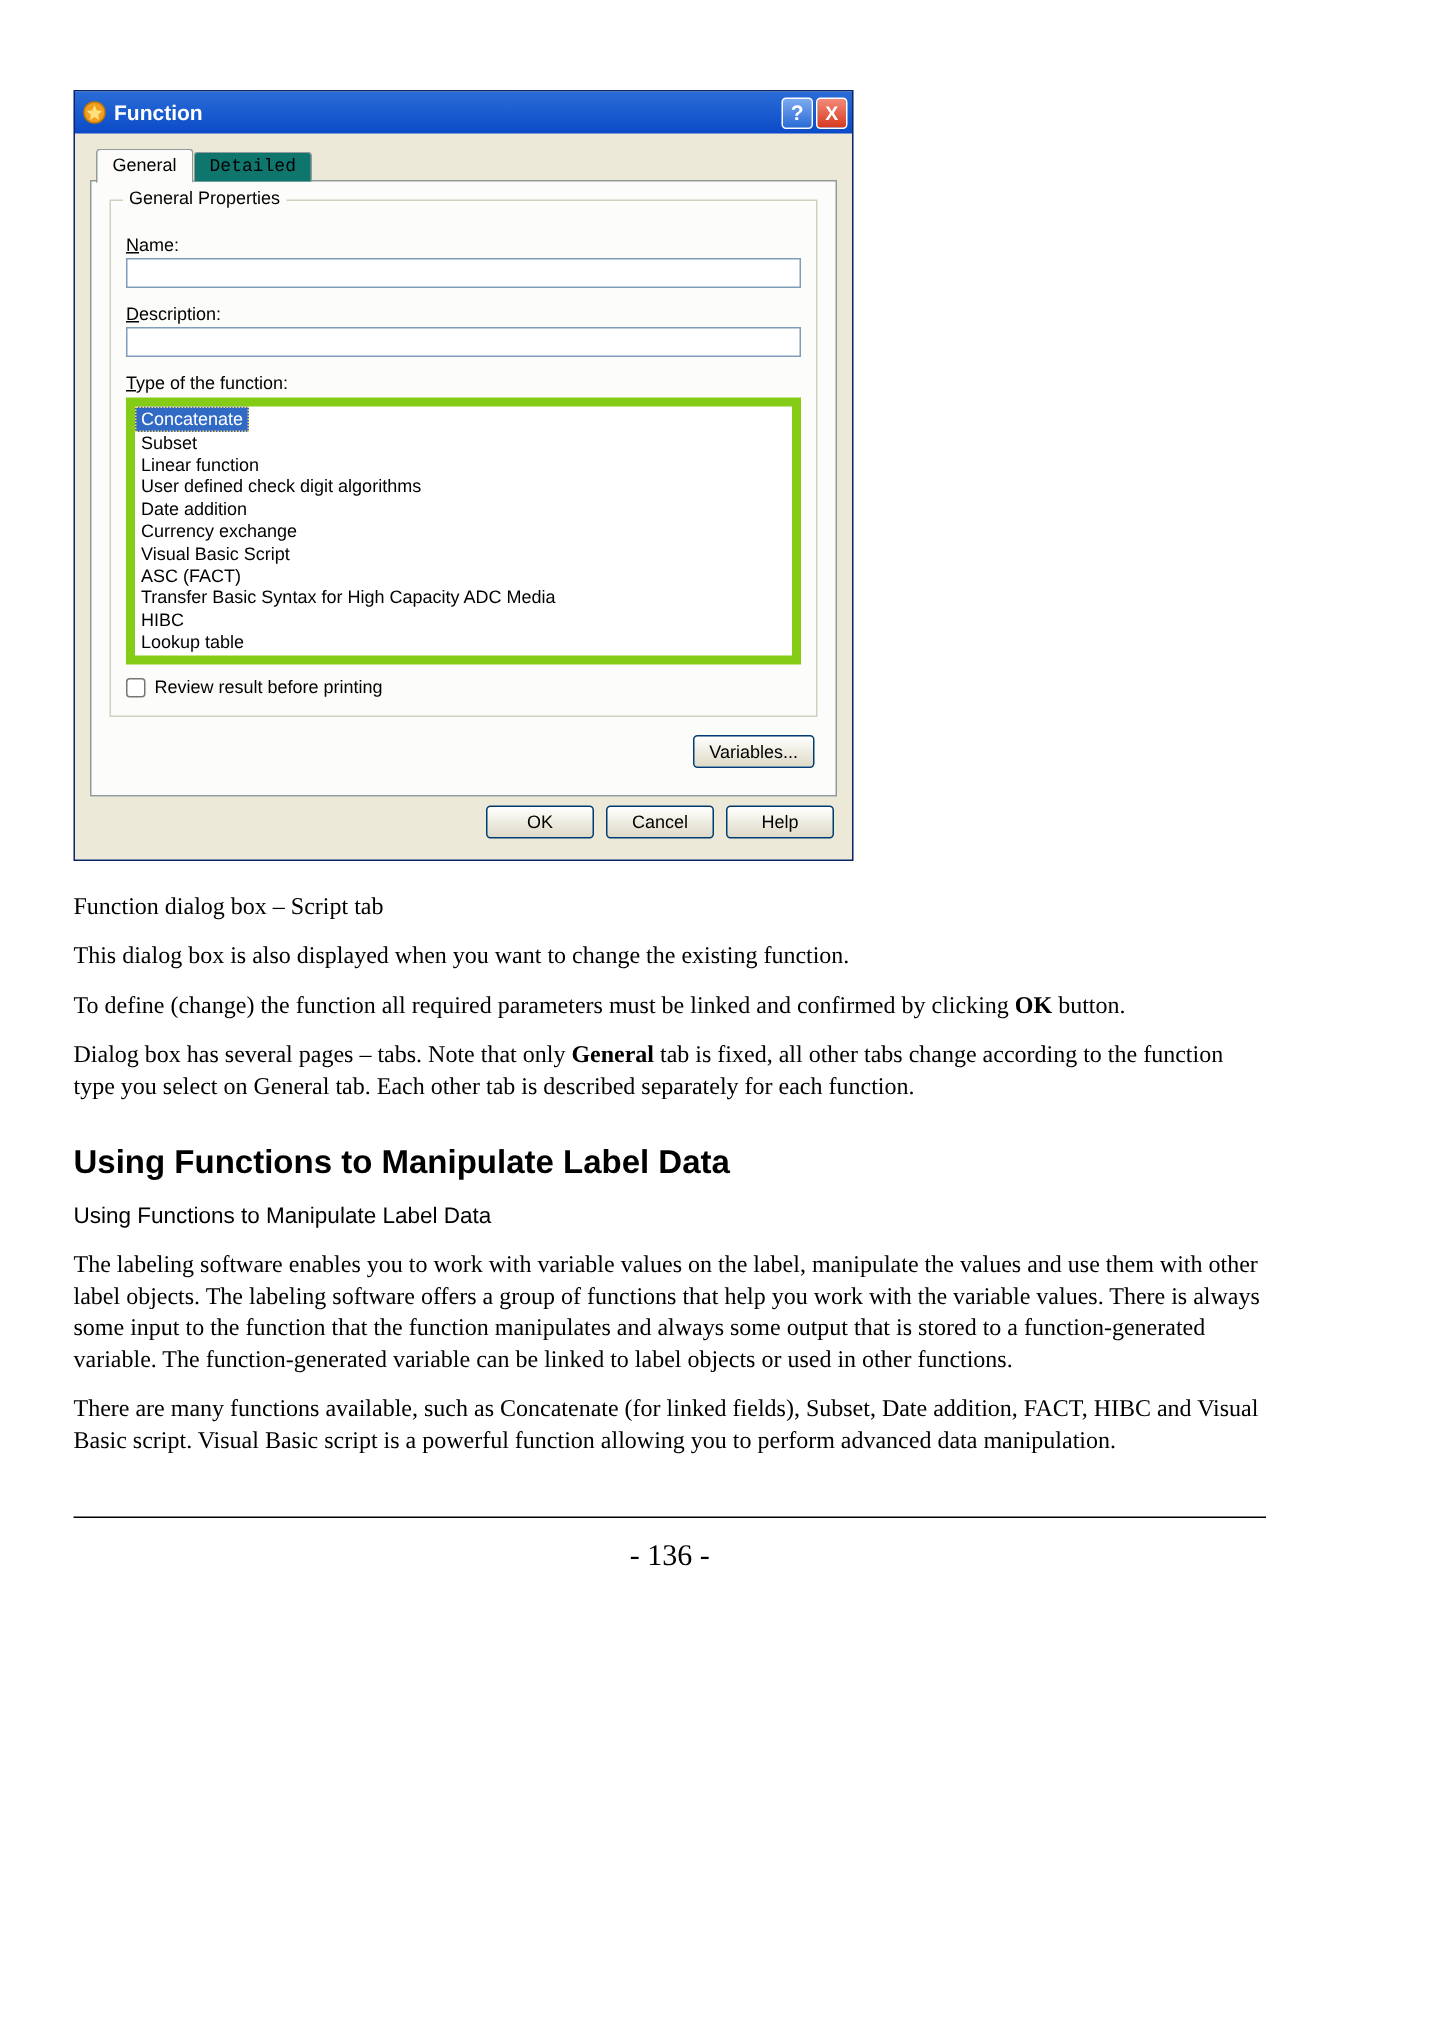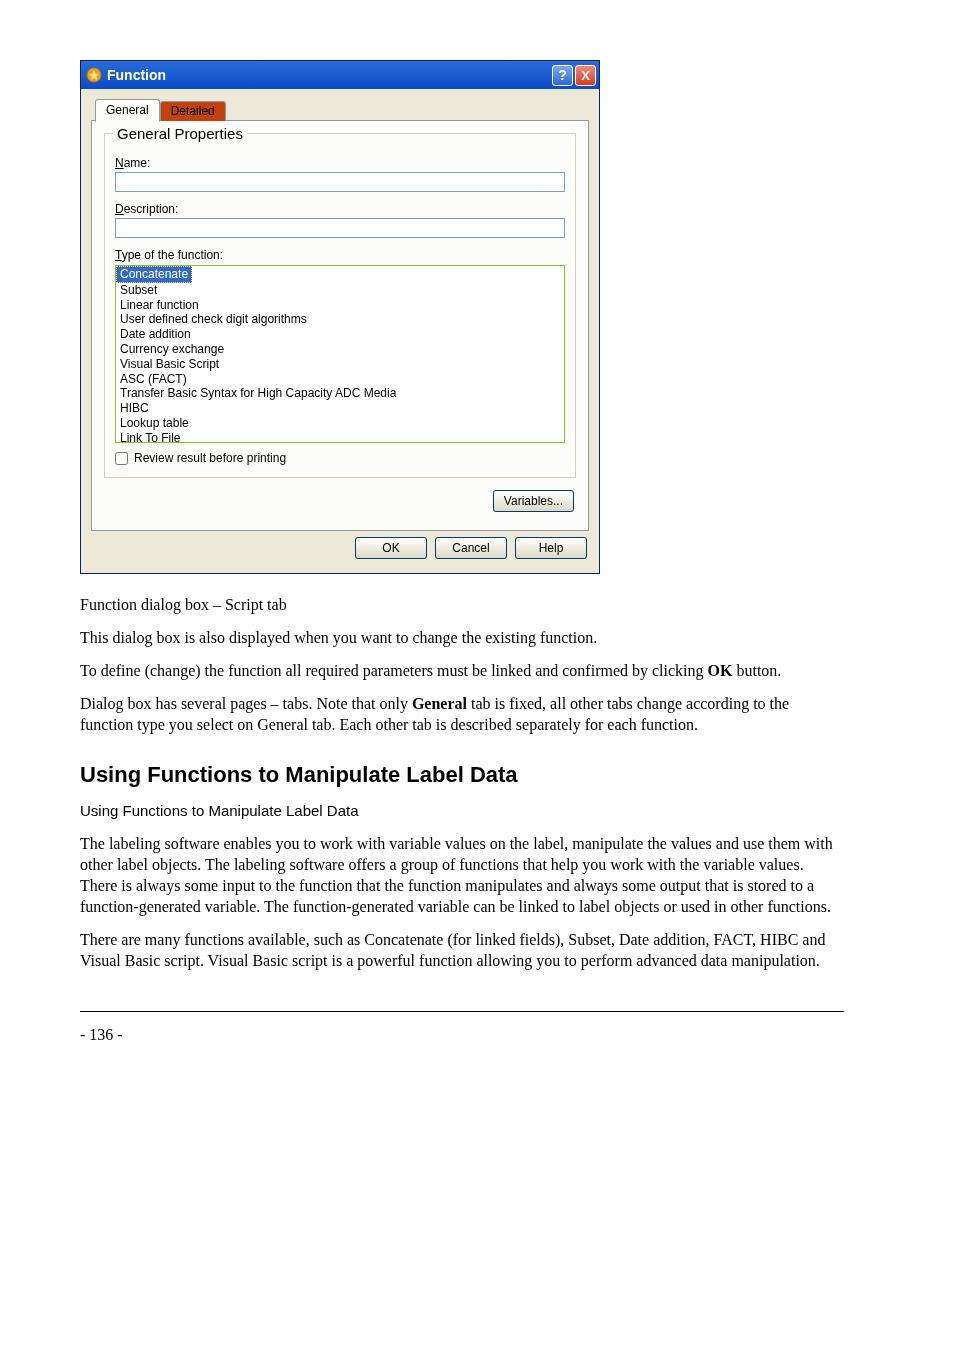--- a/index.html
+++ b/index.html
@@ -4,21 +4,21 @@
 <style>
   * { box-sizing: border-box; }
   body {
     margin: 0;
     padding: 0;
     font-family: "Segoe UI", Tahoma, Arial, sans-serif;
     background: #ffffff;
     width: 954px;
   }
   .page {
-    padding: 60px 110px 40px 80px;
+    padding: 60px 110px 40px 49px;
   }
   
   .dialog {
     width: 520px;
     border: 1px solid #0a246a;
     background: #ece9d8;
     margin-bottom: 20px;
   }
   .titlebar {
     height: 28px;
@@ -81,60 +81,61 @@
     margin-right: 0;
     position:relative;
   }
   .tab.active {
     background:#fcfcfb;
     z-index:2;
     border-bottom: 1px solid #fcfcfb;
     margin-bottom:-1px;
   }
   .tab:not(.active){
-    background:#c2410c;
+    background:#0f766e;
     margin-top:2px;
     padding-top:2px;
+    font-family:Liberation Mono, monospace;
   }
   .tabpanel {
     border: 1px solid #919b9c;
     background: #fcfcfb;
     padding: 12px 12px 14px 12px;
   }
   
   .groupbox {
     border: 1px solid #d0d0bf;
     padding: 10px 10px 12px 10px;
     margin-bottom: 12px;
     position: relative;
   }
   .group-legend {
     position: absolute;
     top: -9px;
     left: 8px;
     background: #fcfcfb;
     padding: 0 4px;
-    font-size: 15px;
+    font-size: 12px;
   }
   .form-row { margin-top: 4px; }
   .label { font-size:12px; margin-bottom:2px; display:block; }
   .label .ul { text-decoration: underline; }
   .text-input {
     width: 100%;
     height: 20px;
     border: 1px solid #7f9db9;
     background:#fff;
     font-size:12px;
     padding: 1px 3px;
     font-family: Tahoma, sans-serif;
   }
   .listbox {
     width: 100%;
     height: 178px;
-    border: 1px solid #84cc16;
+    border: 6px solid #84cc16;
     background:#fff;
     overflow: hidden;
     margin-top: 3px;
   }
   .listbox .opt {
     padding: 0 4px;
     font-size: 12px;
     line-height: 14.8px;
     white-space: nowrap;
     cursor: default;
@@ -188,23 +189,23 @@
     margin: 4px 0 14px 0;
     color:#000;
   }
   .bold-inline { font-weight: bold; }
   .footer-rule {
     border: none;
     border-top: 1px solid #000;
     margin: 40px 0 14px 0;
   }
   .page-number {
-    text-align: left;
+    text-align: center;
     font-family: "Times New Roman", serif;
-    font-size: 16px;
+    font-size: 20px;
     margin-bottom: 20px;
   }
 </style>
 </head>
 <body>
 
 <div class="page">
 
   <div class="dialog">
     <div class="titlebar">

